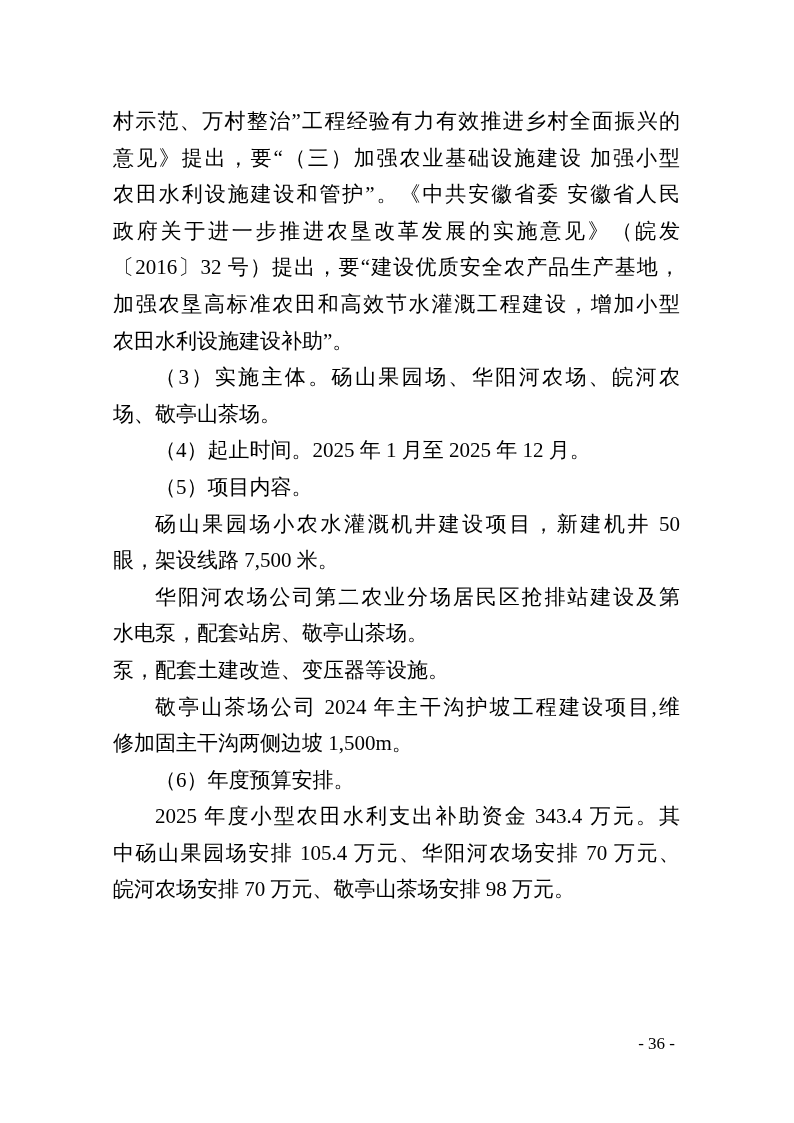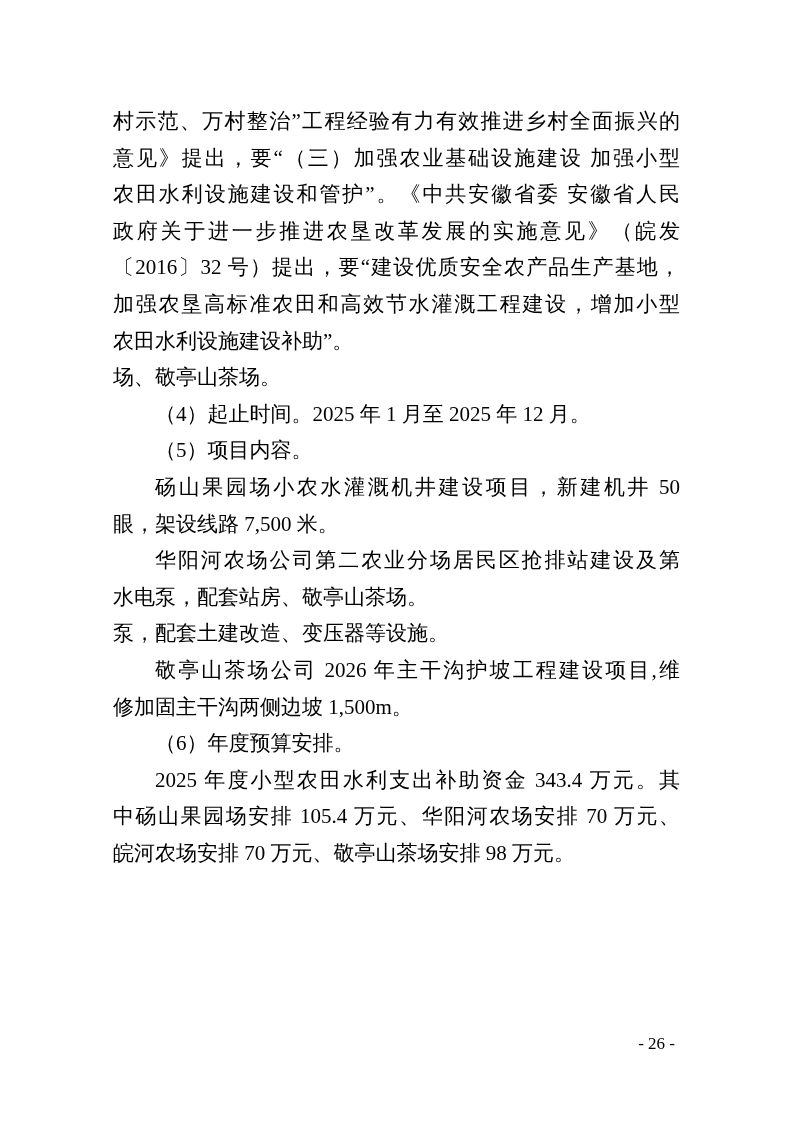--- a/index.html
+++ b/index.html
@@ -57,29 +57,30 @@
 
 <div class="page">
   <div class="content">
       <div class="line justify">村示范、万村整治”工程经验有力有效推进乡村全面振兴的</div>
       <div class="line justify">意见》提出，要“（三）加强农业基础设施建设 加强小型</div>
       <div class="line justify">农田水利设施建设和管护”。《中共安徽省委 安徽省人民</div>
       <div class="line justify">政府关于进一步推进农垦改革发展的实施意见》（皖发</div>
       <div class="line justify">〔2016〕32 号）提出，要“建设优质安全农产品生产基地，</div>
       <div class="line justify">加强农垦高标准农田和高效节水灌溉工程建设，增加小型</div>
       <div class="line">农田水利设施建设补助”。</div>
+      <div class="line indent justify">（3）实施主体。砀山果园场、华阳河农场、皖河农</div>
       <div class="line">场、敬亭山茶场。</div>
       <div class="line indent">（4）起止时间。2025 年 1 月至 2025 年 12 月。</div>
       <div class="line indent">（5）项目内容。</div>
       <div class="line indent justify">砀山果园场小农水灌溉机井建设项目，新建机井 50</div>
       <div class="line">眼，架设线路 7,500 米。</div>
       <div class="line indent justify">华阳河农场公司第二农业分场居民区抢排站建设及第</div>
       <div class="line">水电泵，配套站房、敬亭山茶场。</div>
       <div class="line">泵，配套土建改造、变压器等设施。</div>
-      <div class="line indent justify">敬亭山茶场公司 2026 年主干沟护坡工程建设项目,维</div>
+      <div class="line indent justify">敬亭山茶场公司 2024 年主干沟护坡工程建设项目,维</div>
       <div class="line">修加固主干沟两侧边坡 1,500m。</div>
       <div class="line indent">（6）年度预算安排。</div>
       <div class="line indent justify">2025 年度小型农田水利支出补助资金 343.4 万元。其</div>
       <div class="line justify">中砀山果园场安排 105.4 万元、华阳河农场安排 70 万元、</div>
       <div class="line">皖河农场安排 70 万元、敬亭山茶场安排 98 万元。</div>
     </div>
-  <div class="footer">- 26 -</div>
+  <div class="footer">- 36 -</div>
 </div>
 
 </body></html>

